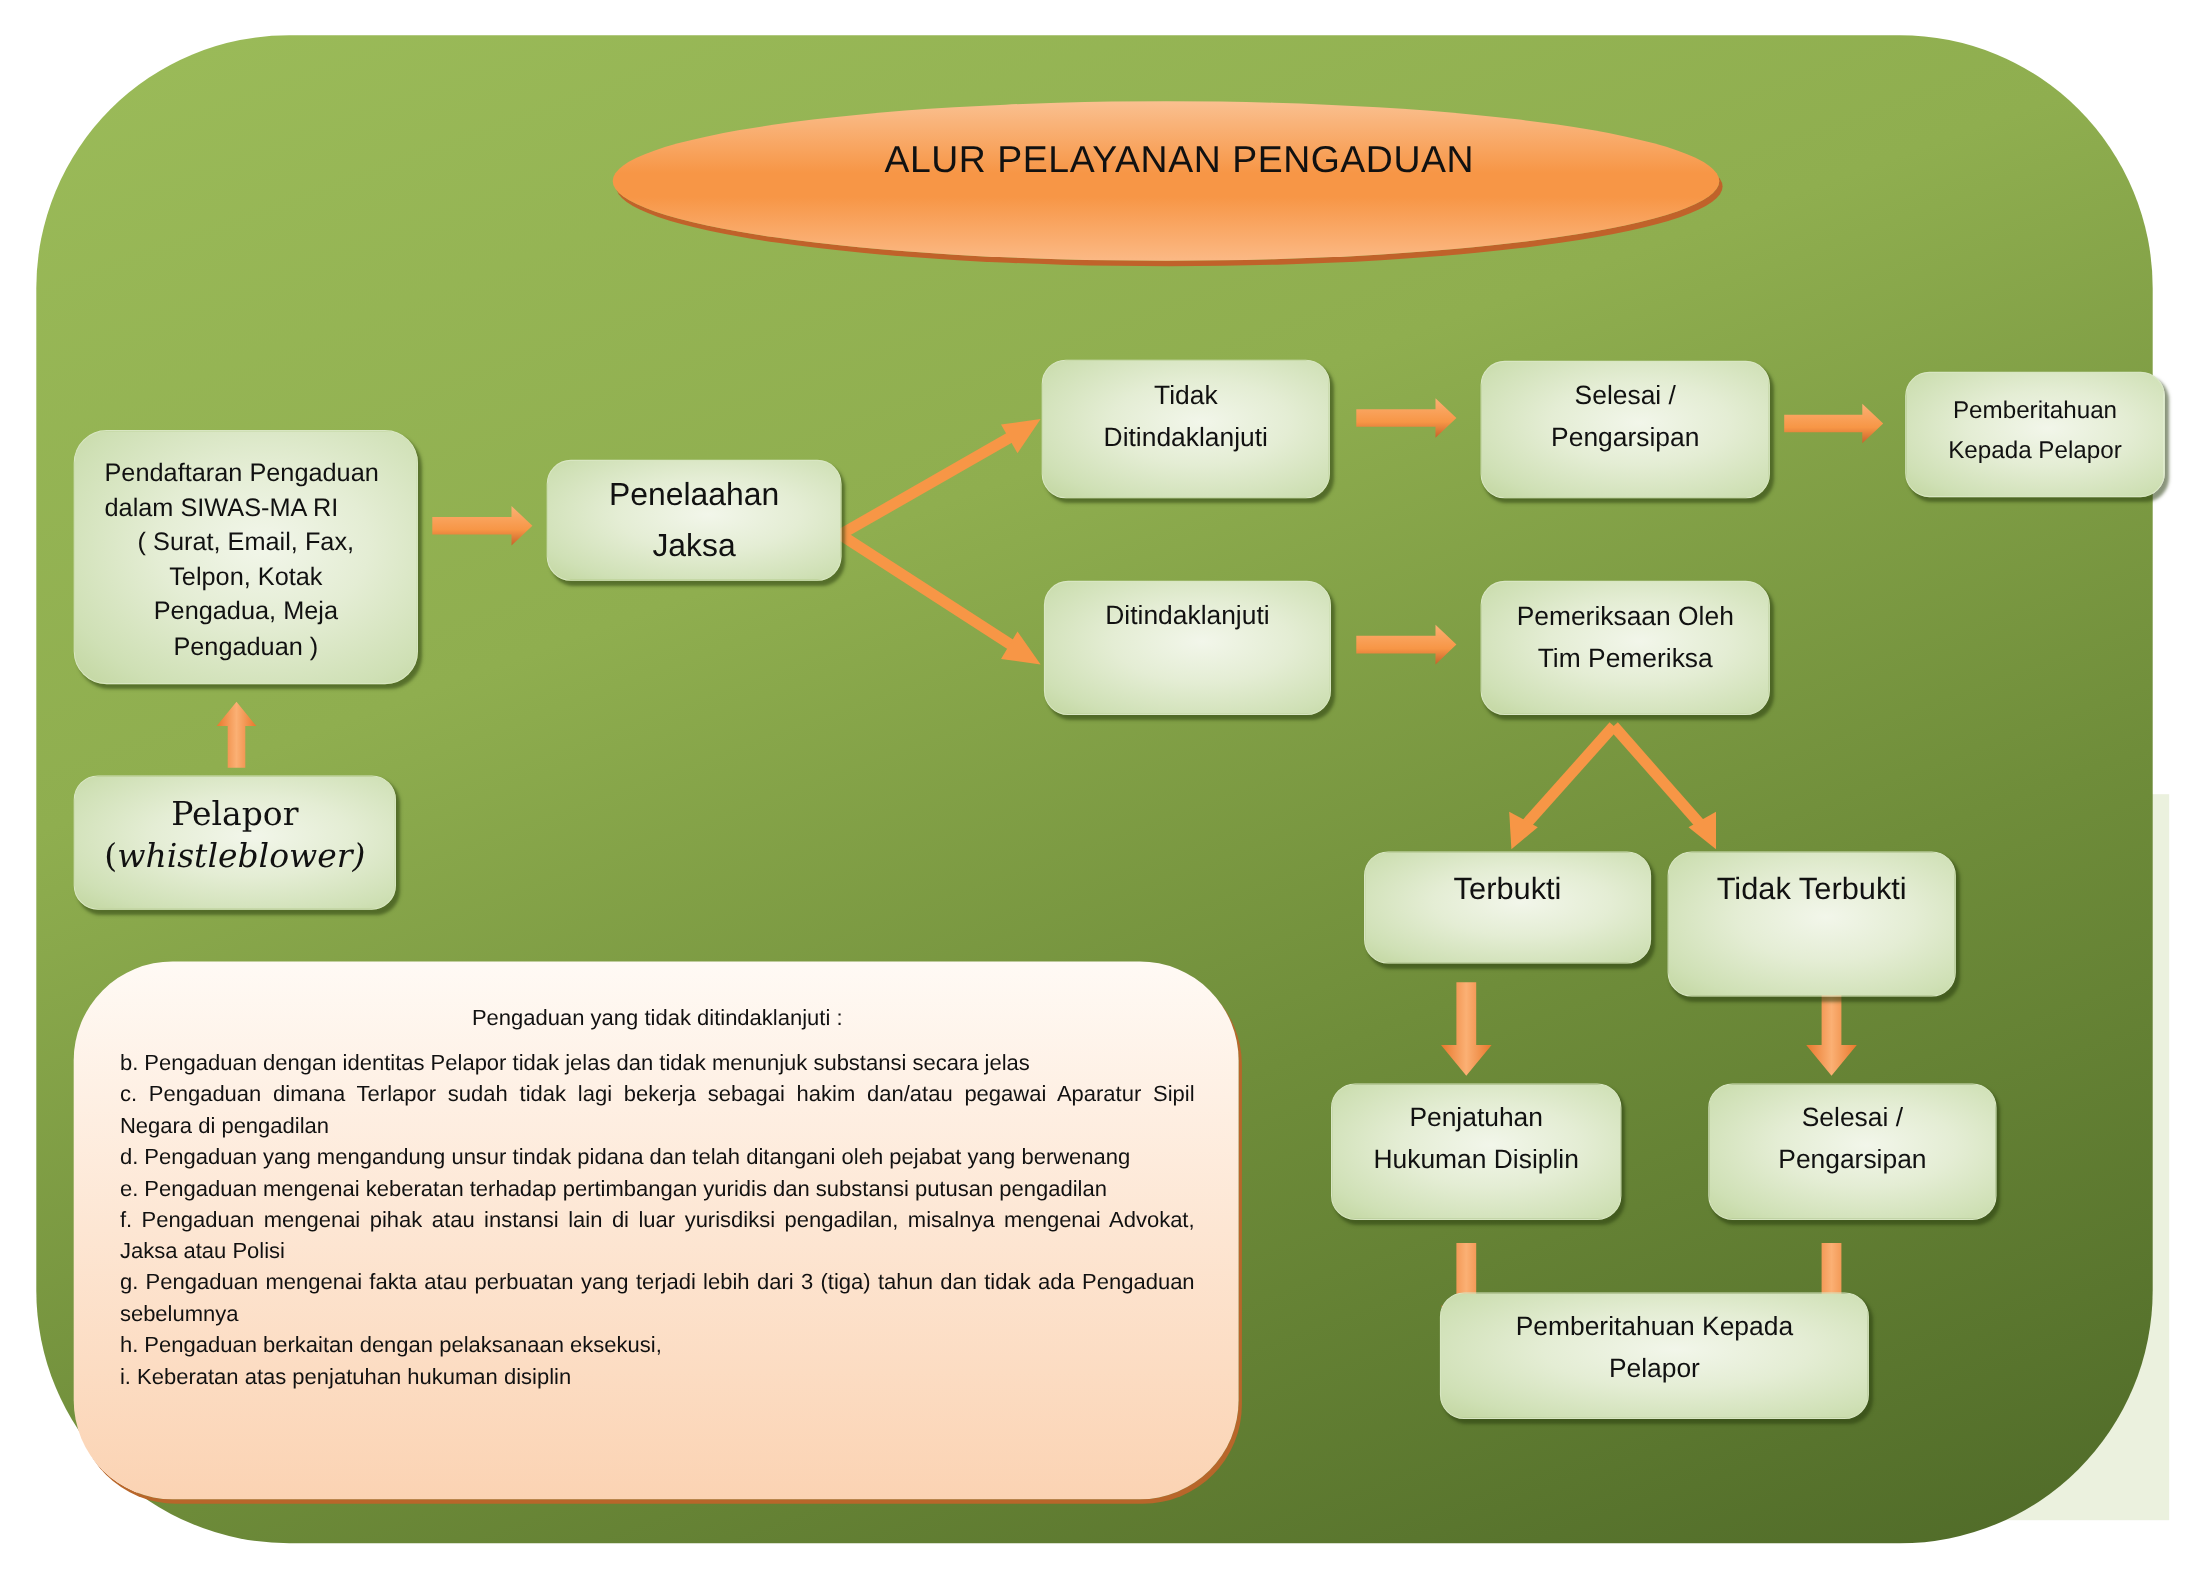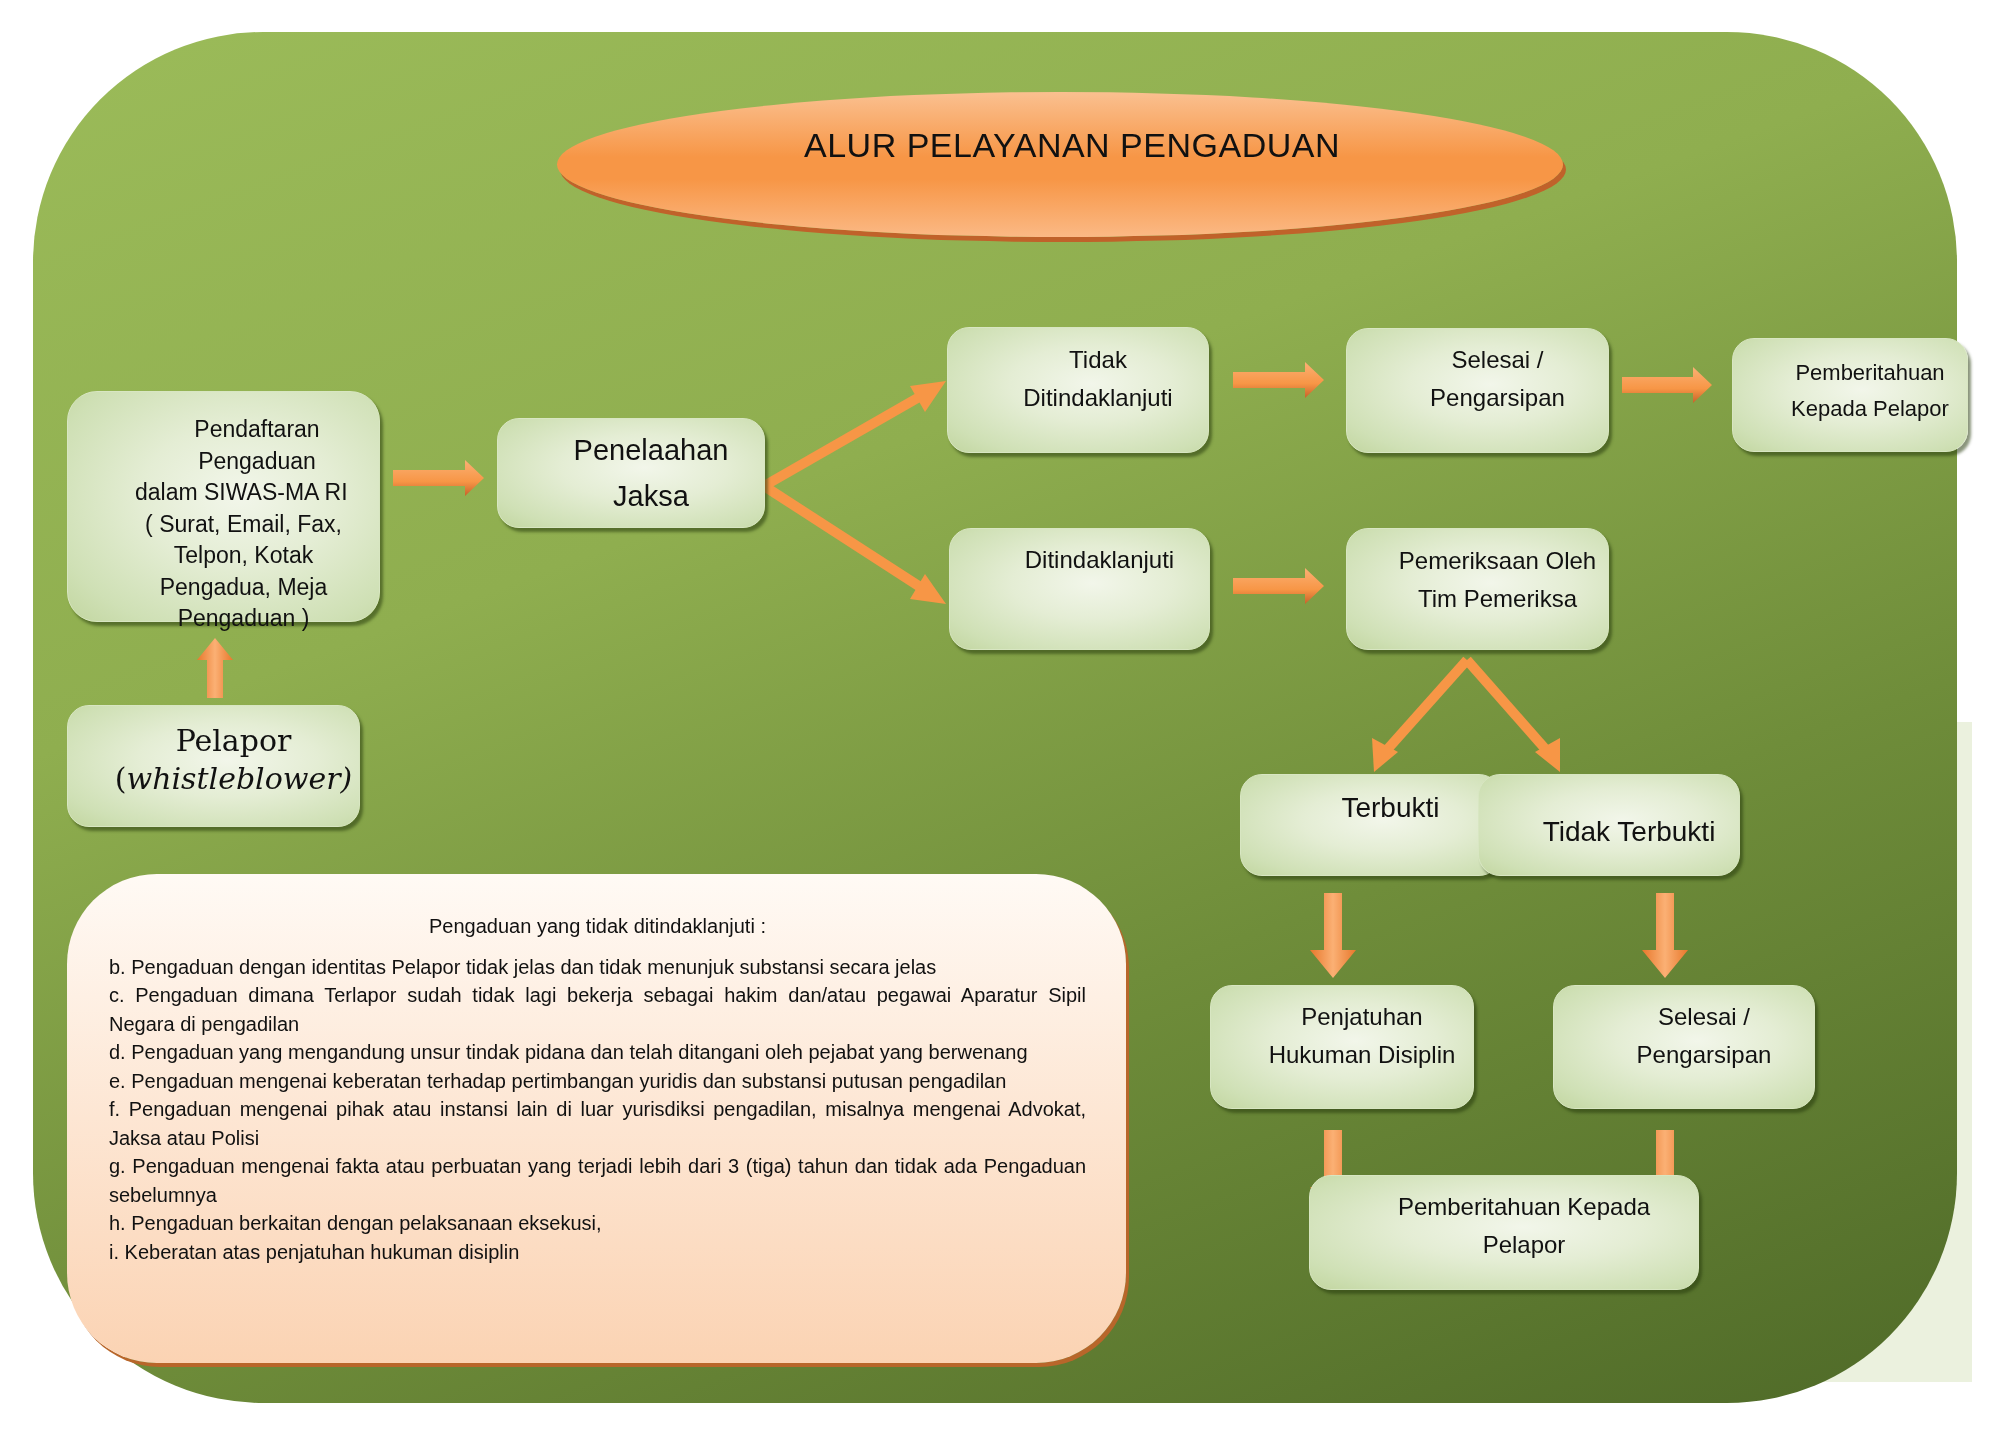--- a/index.html
+++ b/index.html
@@ -28,21 +28,21 @@
     margin-top: 34px; font-size: 34px; color: #111; letter-spacing: 0.5px; margin-left: 24px;
   }
   .box {
     position: absolute; box-sizing: border-box;
     border-radius: 22px;
     background: radial-gradient(ellipse at 55% 45%, #f2f6ea 0%, #e4edd4 40%, #cfe0b5 80%, #c2d6a0 100%);
     box-shadow: 3px 4px 3px rgba(40,60,15,0.55);
     border: 1px solid #d8e6c2;
     color: #111; text-align: center;
     display: flex; flex-direction: column; align-items: center;
-    font-size: 24px; line-height: 38px; padding-left: 40px;
+    font-size: 24px; line-height: 38px;
   }
   .box span { display: block; }
   .peach {
     position: absolute; left: 67px; top: 874px; width: 1059px; height: 489px;
     box-sizing: border-box; border-radius: 90px;
     background: linear-gradient(180deg, #fffaf5 0%, #fde6d3 50%, #fbd3b3 100%);
     box-shadow: 3px 4px 0 #b8662a;
     padding: 38px 40px 0 42px;
     color: #111; font-size: 20px; line-height: 28.5px;
   }
@@ -163,21 +163,21 @@
 
 <div class="box" style="left:1346px;top:528px;width:263px;height:122px;padding-top:13px;">
   <span>Pemeriksaan Oleh</span>
   <span>Tim Pemeriksa</span>
 </div>
 
 <div class="box" style="left:1208px;top:774px;width:261px;height:102px;padding-top:14px;font-size:28px;margin-left:32px;">
   <span>Terbukti</span>
 </div>
 
-<div class="box" style="left:1478px;top:774px;width:262px;height:102px;padding-top:14px;font-size:28px;justify-content:center;">
+<div class="box" style="left:1516px;top:774px;width:262px;height:132px;padding-top:14px;font-size:28px;">
   <span>Tidak Terbukti</span>
 </div>
 
 <div class="box" style="left:1210px;top:985px;width:264px;height:124px;padding-top:12px;">
   <span>Penjatuhan</span>
   <span>Hukuman Disiplin</span>
 </div>
 
 <div class="box" style="left:1553px;top:985px;width:262px;height:124px;padding-top:12px;">
   <span>Selesai /</span>

